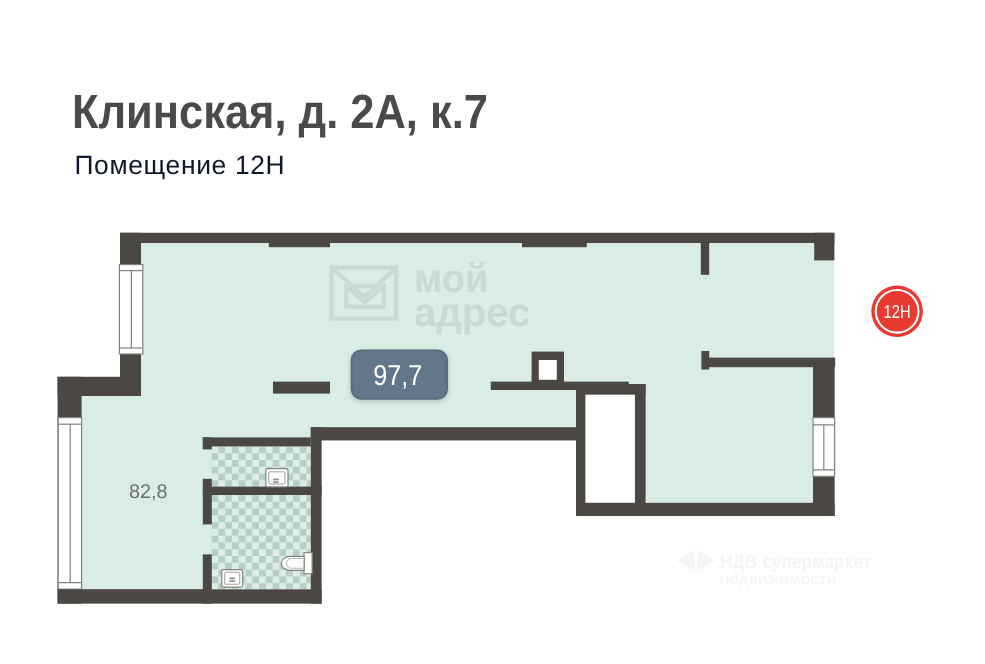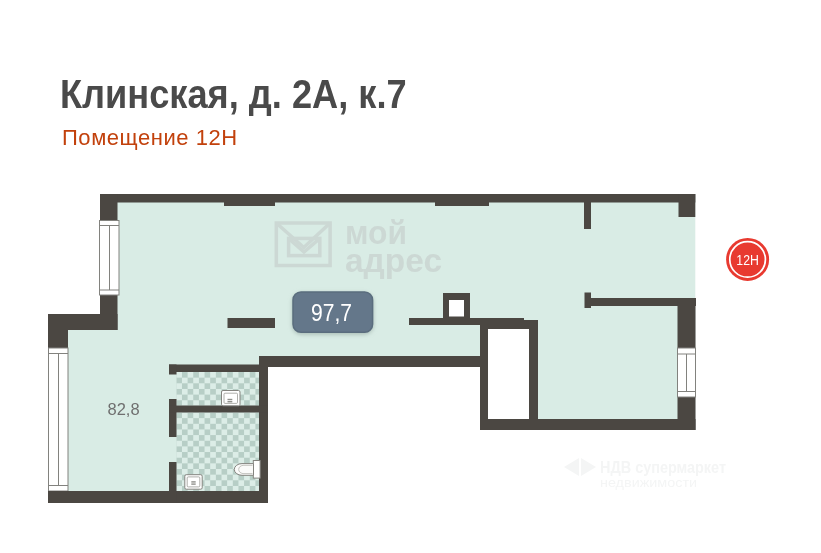--- a/index.html
+++ b/index.html
@@ -1,18 +1,18 @@
 <!DOCTYPE html>
 <html><head>
 <meta charset="utf-8">
 <style>
   html,body{margin:0;padding:0;background:#ffffff;width:821px;height:553px;overflow:hidden;}
   body{font-family:"Liberation Sans", sans-serif;position:relative;}
   .title{position:absolute;left:60px;top:72px;font-size:40px;font-weight:bold;color:#4a4a4a;transform:scaleX(0.905);transform-origin:0 0;white-space:nowrap;}
-  .subtitle{position:absolute;left:62px;top:125px;font-size:22px;color:#c2410c;letter-spacing:0.55px;white-space:nowrap;}
+  .subtitle{position:absolute;left:62px;top:125px;font-size:22px;color:#0f172a;letter-spacing:0.55px;white-space:nowrap;}
   svg{position:absolute;left:0;top:0;}
 </style>
 </head>
 <body>
 
 <div class="title">Клинская, д. 2А, к.7</div>
 
 <div class="subtitle">Помещение 12Н</div>
 
 <svg width="821" height="553" viewBox="0 0 821 553">

